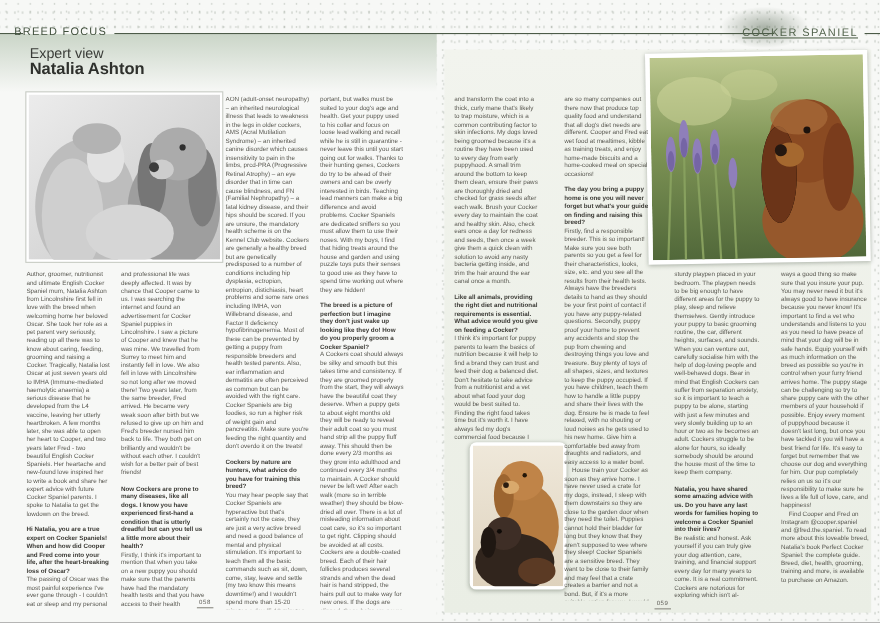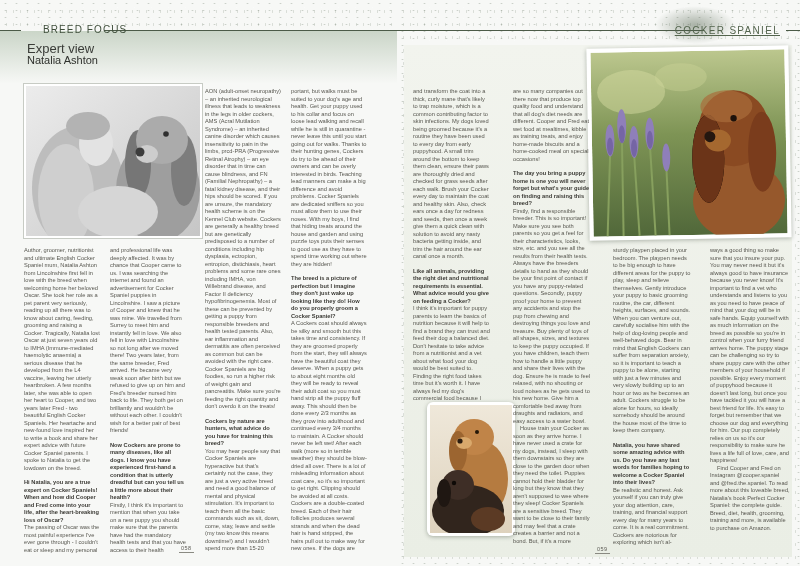--- a/index.html
+++ b/index.html
@@ -23,27 +23,27 @@
     background:radial-gradient(closest-side,rgba(43,63,38,.38),rgba(43,63,38,0));}
   .tint-left{position:absolute;left:0;top:31px;width:397px;height:62px;
     background:linear-gradient(180deg,rgba(166,185,162,.55),rgba(166,185,162,0) 85%);}
   .panel{position:absolute;left:404px;top:45px;width:388px;height:512px;
     background:linear-gradient(180deg,#f2f4ee 0%,#edf0e8 60%,#eaeee5 100%);}
   
   .rule{position:absolute;top:30px;height:1px;background:#4c5b48;}
   .rule-a{left:0;width:21px;}
   .rule-b{left:104px;width:600px;}
   .rule-c{left:786px;width:14px;}
-  .hleft{position:absolute;left:43px;top:24px;font-size:10px;letter-spacing:1.1px;
+  .hleft{position:absolute;left:13px;top:24px;font-size:10px;letter-spacing:1.1px;
     color:#3f4e3b;}
   .hright{position:absolute;right:20px;top:25px;font-size:10px;letter-spacing:1.3px;
     color:#53644d;text-decoration:underline;}
   
   .kicker{position:absolute;left:27px;top:41px;font-size:13px;color:#3a3c38;}
-  .title{position:absolute;left:27px;top:54px;font-size:11px;font-weight:normal;color:#2e302c;}
+  .title{position:absolute;left:27px;top:54px;font-size:15px;font-weight:bold;color:#2e302c;}
   
   .photo{position:absolute;background:#fff;box-sizing:border-box;}
   .photo1{left:24px;top:84px;width:178px;height:154px;padding:2px;
     box-shadow:0 0 0 1px #c7cbc4;}
   .photo2{left:588px;top:47px;width:202px;height:192px;padding:4px;
     transform:rotate(-1deg);box-shadow:0 1px 4px rgba(40,55,38,.35);}
   .photo3{left:427px;top:402px;width:88px;height:134px;padding:3px;border-radius:6px;
     box-shadow:0 1px 4px rgba(40,55,38,.35);}
   .photo svg{display:block;width:100%;height:100%;}
   

